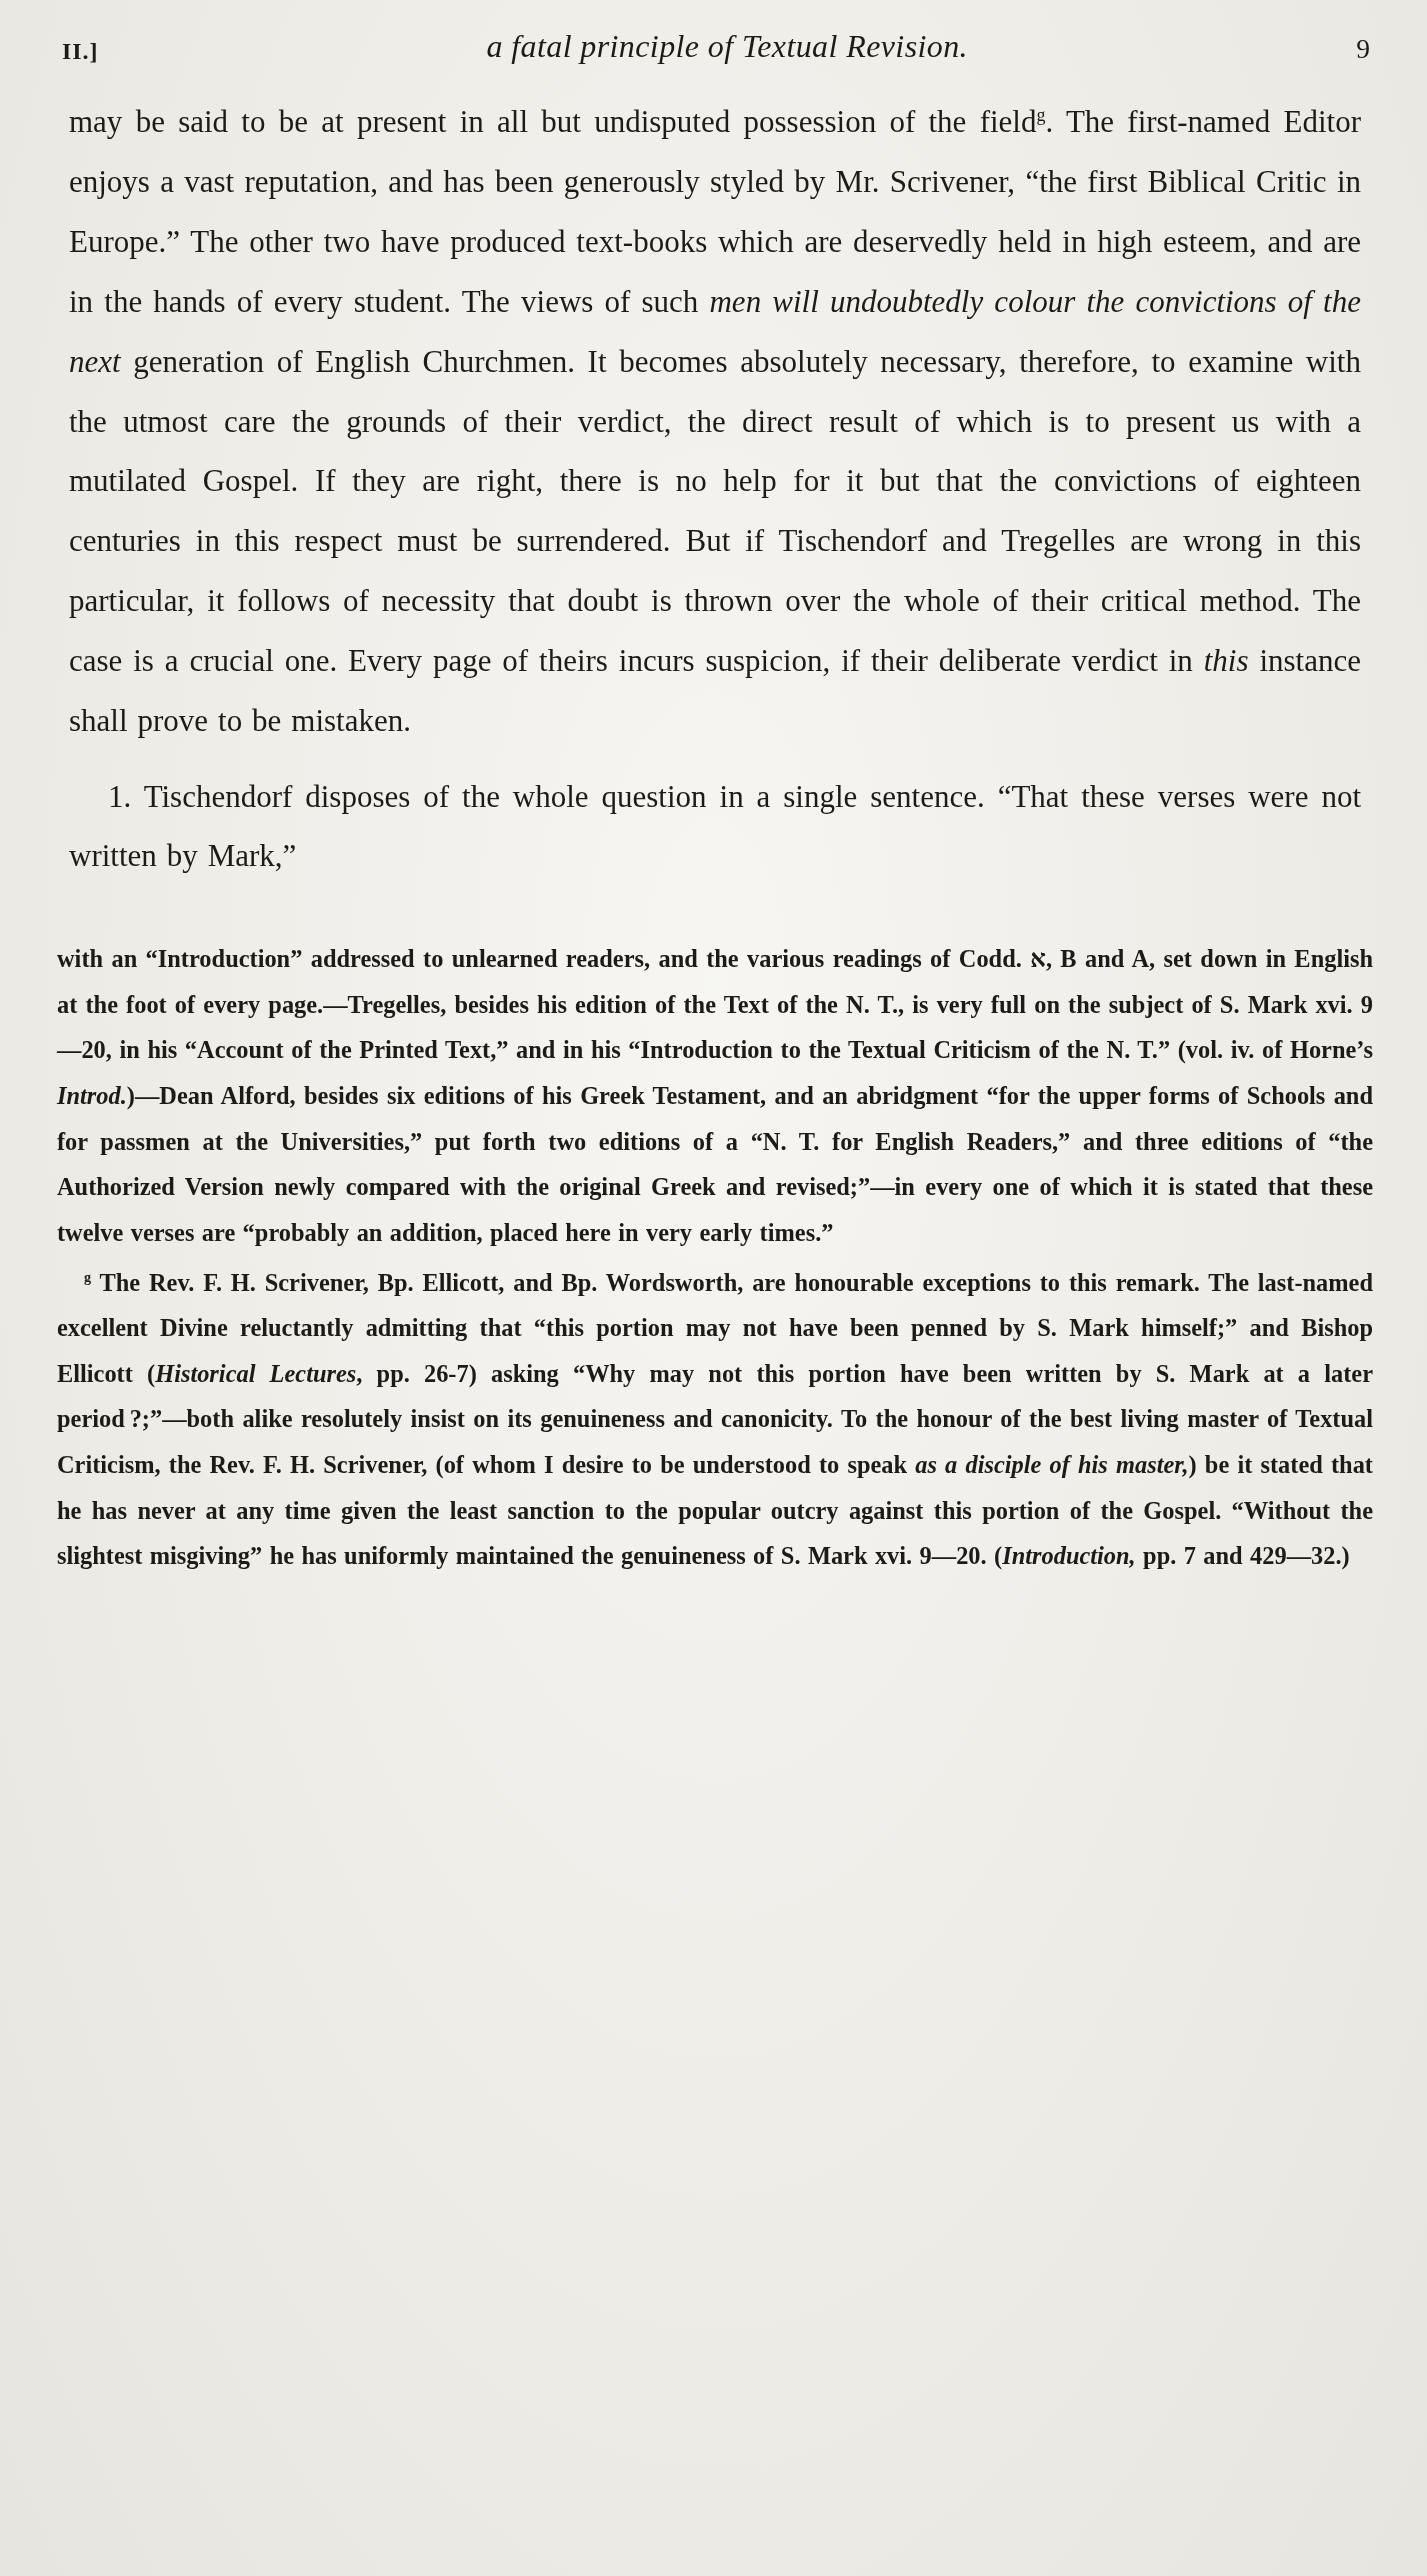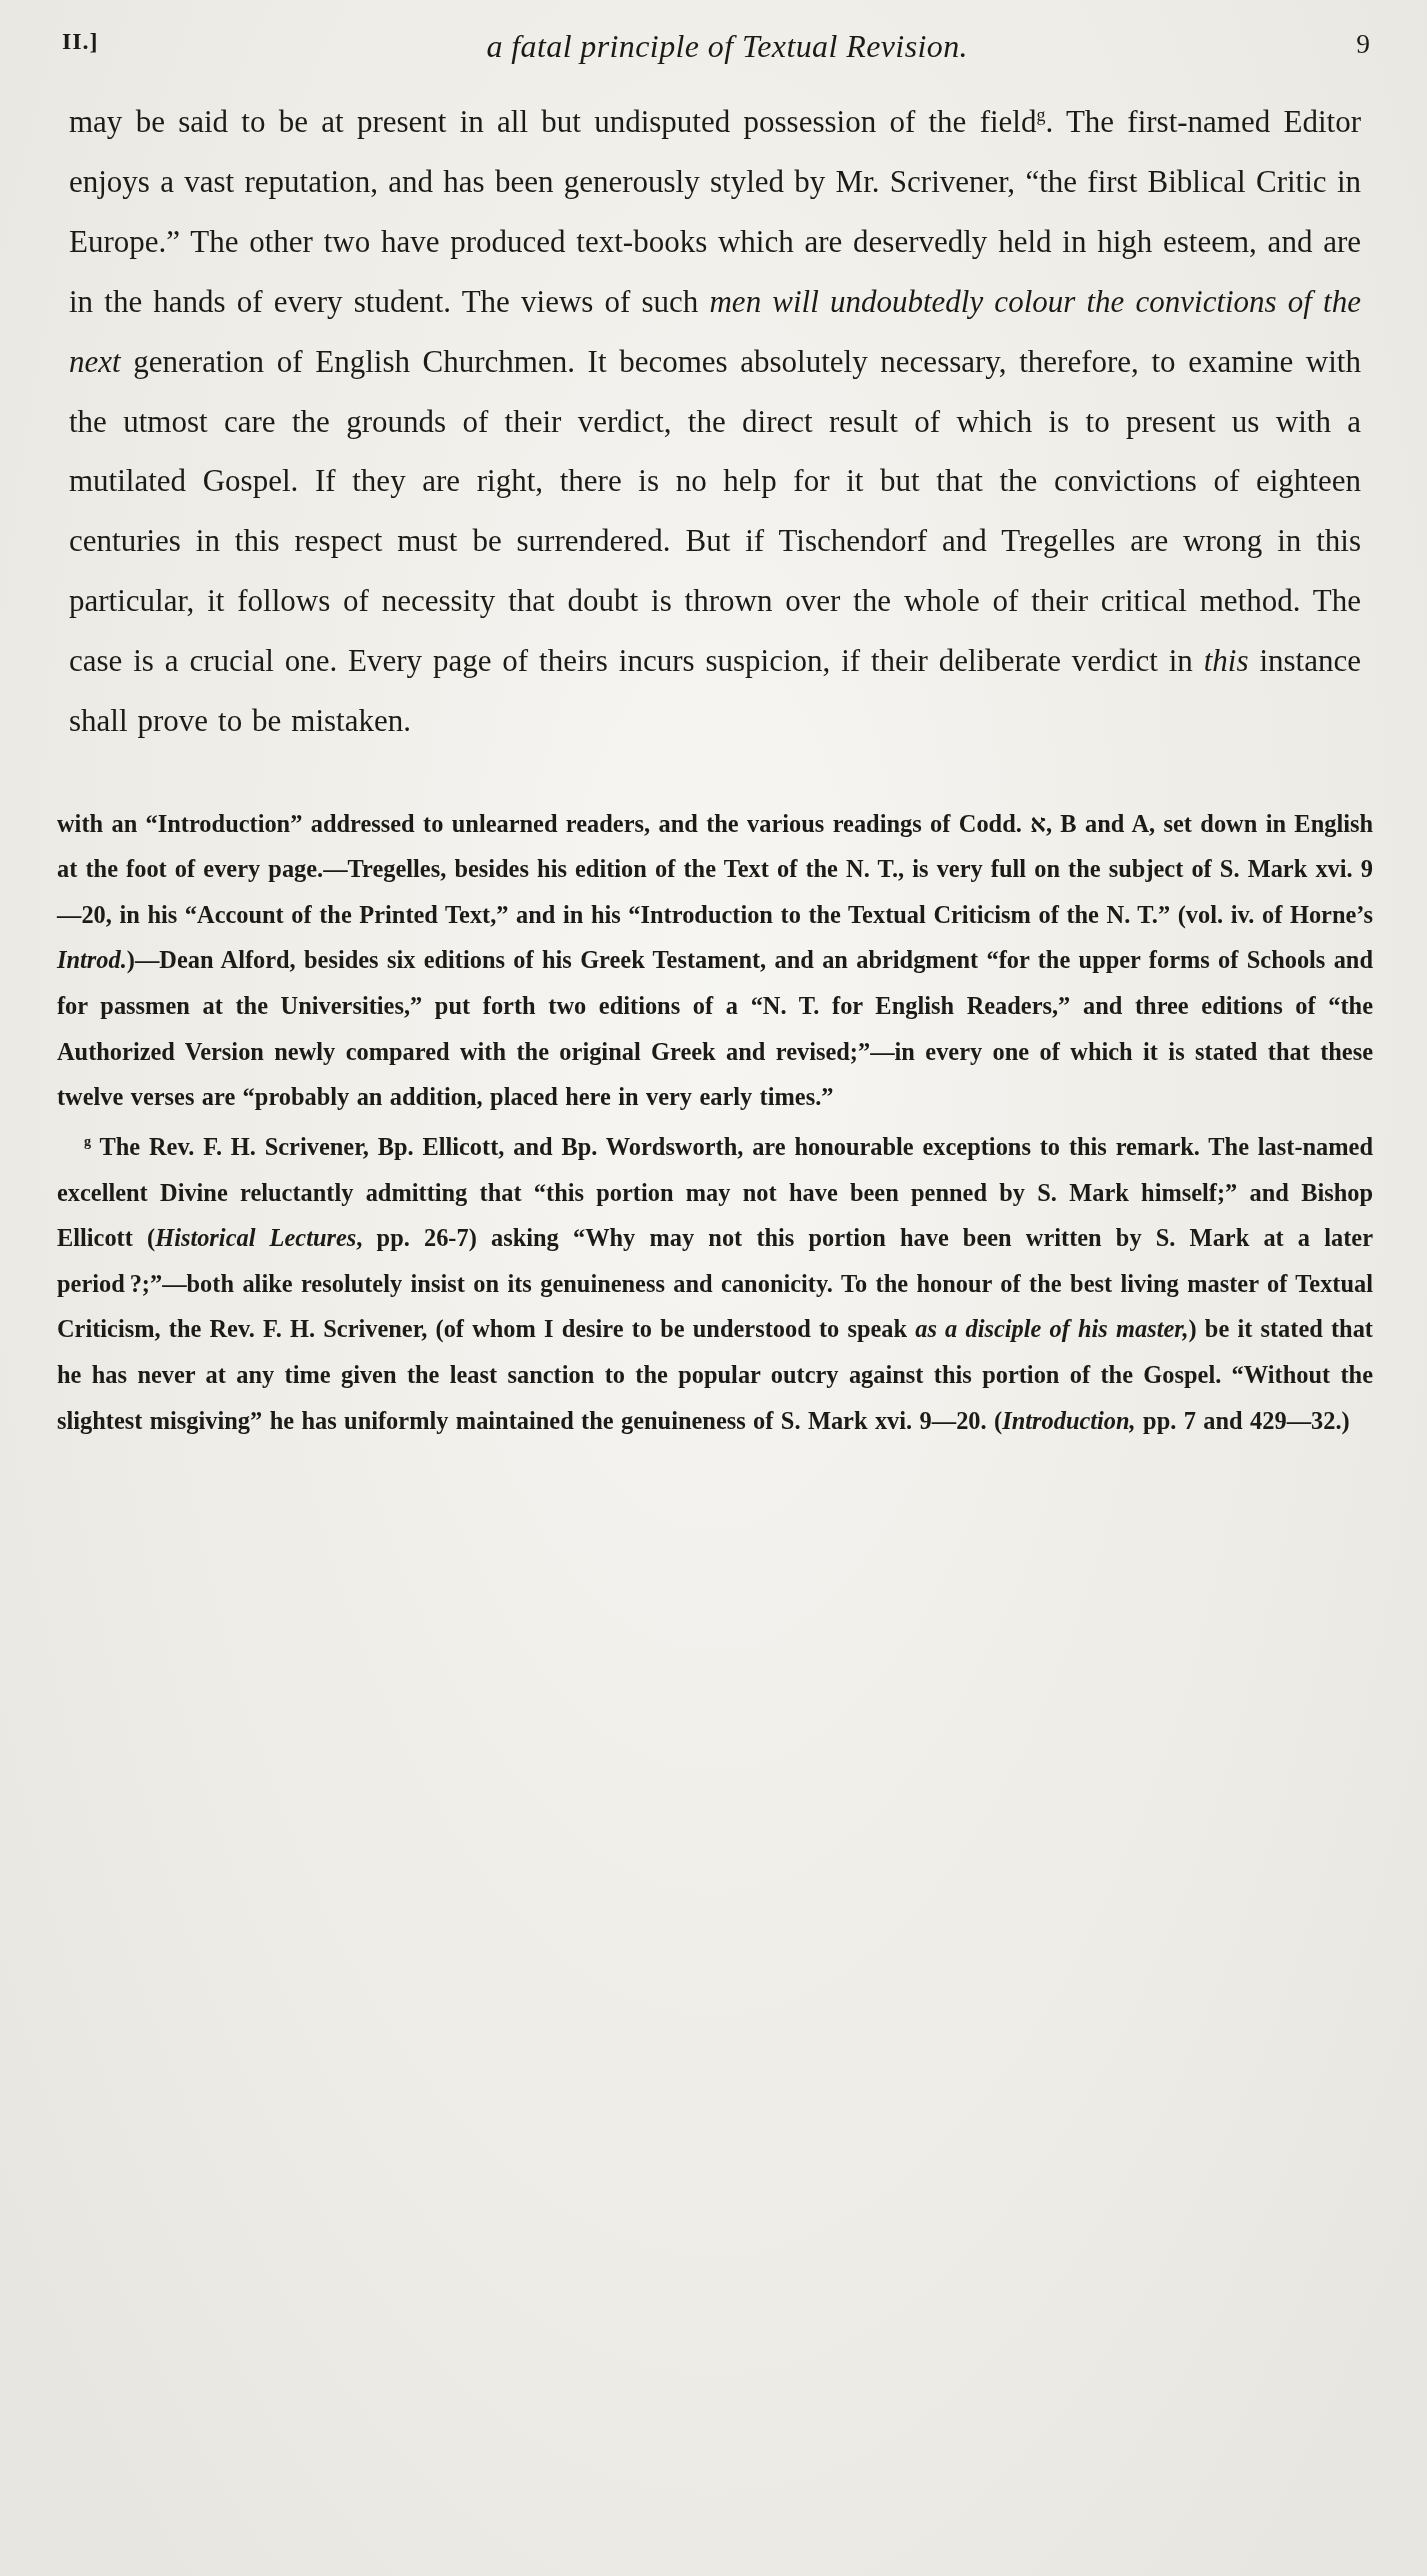--- a/index.html
+++ b/index.html
@@ -15,21 +15,21 @@
     margin: 0 auto;
     padding: 21.3px 50px 18px 53px;
     background: #f1f0ea;
     background-image: radial-gradient(ellipse at 50% 38%, rgba(255,255,255,0.38), rgba(64,60,50,0.06) 96%);
     color: #1e1b16;
     font-family: "Liberation Serif", "DejaVu Serif", serif;
     overflow: hidden;
   }
   .running-head {
     display: flex;
-    align-items: flex-start;
+    align-items: flex-end;
     justify-content: space-between;
     margin: 7.1px 7.1px 27px 9px;
   }
   .head-left {
     font-size: 24px;
     font-weight: bold;
     letter-spacing: 0.9px;
   }
   .head-title {
     font-style: italic;
@@ -69,20 +69,21 @@
 <div class="page">
 
   <header class="running-head">
     <span class="head-left">II.]</span>
     <span class="head-title">a fatal principle of Textual Revision.</span>
     <span class="head-right">9</span>
   </header>
 
   <main class="body-text">
     <p class="para"><span>may be said to be at present in all but undisputed possession of the field</span><sup>g</sup><span>.  The first-named Editor enjoys a vast reputation, and has been generously styled by Mr. Scrivener, “the first Biblical Critic in Europe.”  The other two have produced text-books which are deservedly held in high esteem, and are in the hands of every student.  The views of such </span><em>men will undoubtedly colour the convictions of the next</em><span> generation of English Churchmen.  It becomes absolutely necessary, therefore, to examine with the utmost care the grounds of their verdict, the direct result of which is to present us with a mutilated Gospel.  If they are right, there is no help for it but that the convictions of eighteen centuries in this respect must be surrendered.  But if Tischendorf and Tregelles are wrong in this particular, it follows of necessity that doubt is thrown over the whole of their critical method.  The case is a crucial one.  Every page of theirs incurs suspicion, if their deliberate verdict in </span><em>this</em><span> instance shall prove to be mistaken.</span></p>
+    <p class="para indent"><span>1. Tischendorf disposes of the whole question in a single sentence.  “That these verses were not written by Mark,”</span></p>
   </main>
 
   <section class="footnotes">
     <p class="fn-para"><span>with an “Introduction” addressed to unlearned readers, and the various readings of Codd. א, B and A, set down in English at the foot of every page.—Tregelles, besides his edition of the Text of the N. T., is very full on the subject of S. Mark xvi. 9—20, in his “Account of the Printed Text,” and in his “Introduction to the Textual Criticism of the N. T.” (vol. iv. of Horne’s </span><em>Introd.</em><span>)—Dean Alford, besides six editions of his Greek Testament, and an abridgment “for the upper forms of Schools and for passmen at the Universities,” put forth two editions of a “N. T. for English Readers,” and three editions of “the Authorized Version newly compared with the original Greek and revised;”—in every one of which it is stated that these twelve verses are “probably an addition, placed here in very early times.”</span></p>
     <p class="fn-para indent"><sup>g</sup><span> The Rev. F. H. Scrivener, Bp. Ellicott, and Bp. Wordsworth, are honourable exceptions to this remark.  The last-named excellent Divine reluctantly admitting that “this portion may not have been penned by S. Mark himself;” and Bishop Ellicott (</span><em>Historical Lectures</em><span>, pp. 26-7) asking “Why may not this portion have been written by S. Mark at a later period ?;”—both alike resolutely insist on its genuineness and canonicity.  To the honour of the best living master of Textual Criticism, the Rev. F. H. Scrivener, (of whom I desire to be understood to speak </span><em>as a disciple of his master,</em><span>) be it stated that he has never at any time given the least sanction to the popular outcry against this portion of the Gospel.  “Without the slightest misgiving” he has uniformly maintained the genuineness of S. Mark xvi. 9—20.  (</span><em>Introduction,</em><span> pp. 7 and 429—32.)</span></p>
   </section>
 
 </div>
 
 

